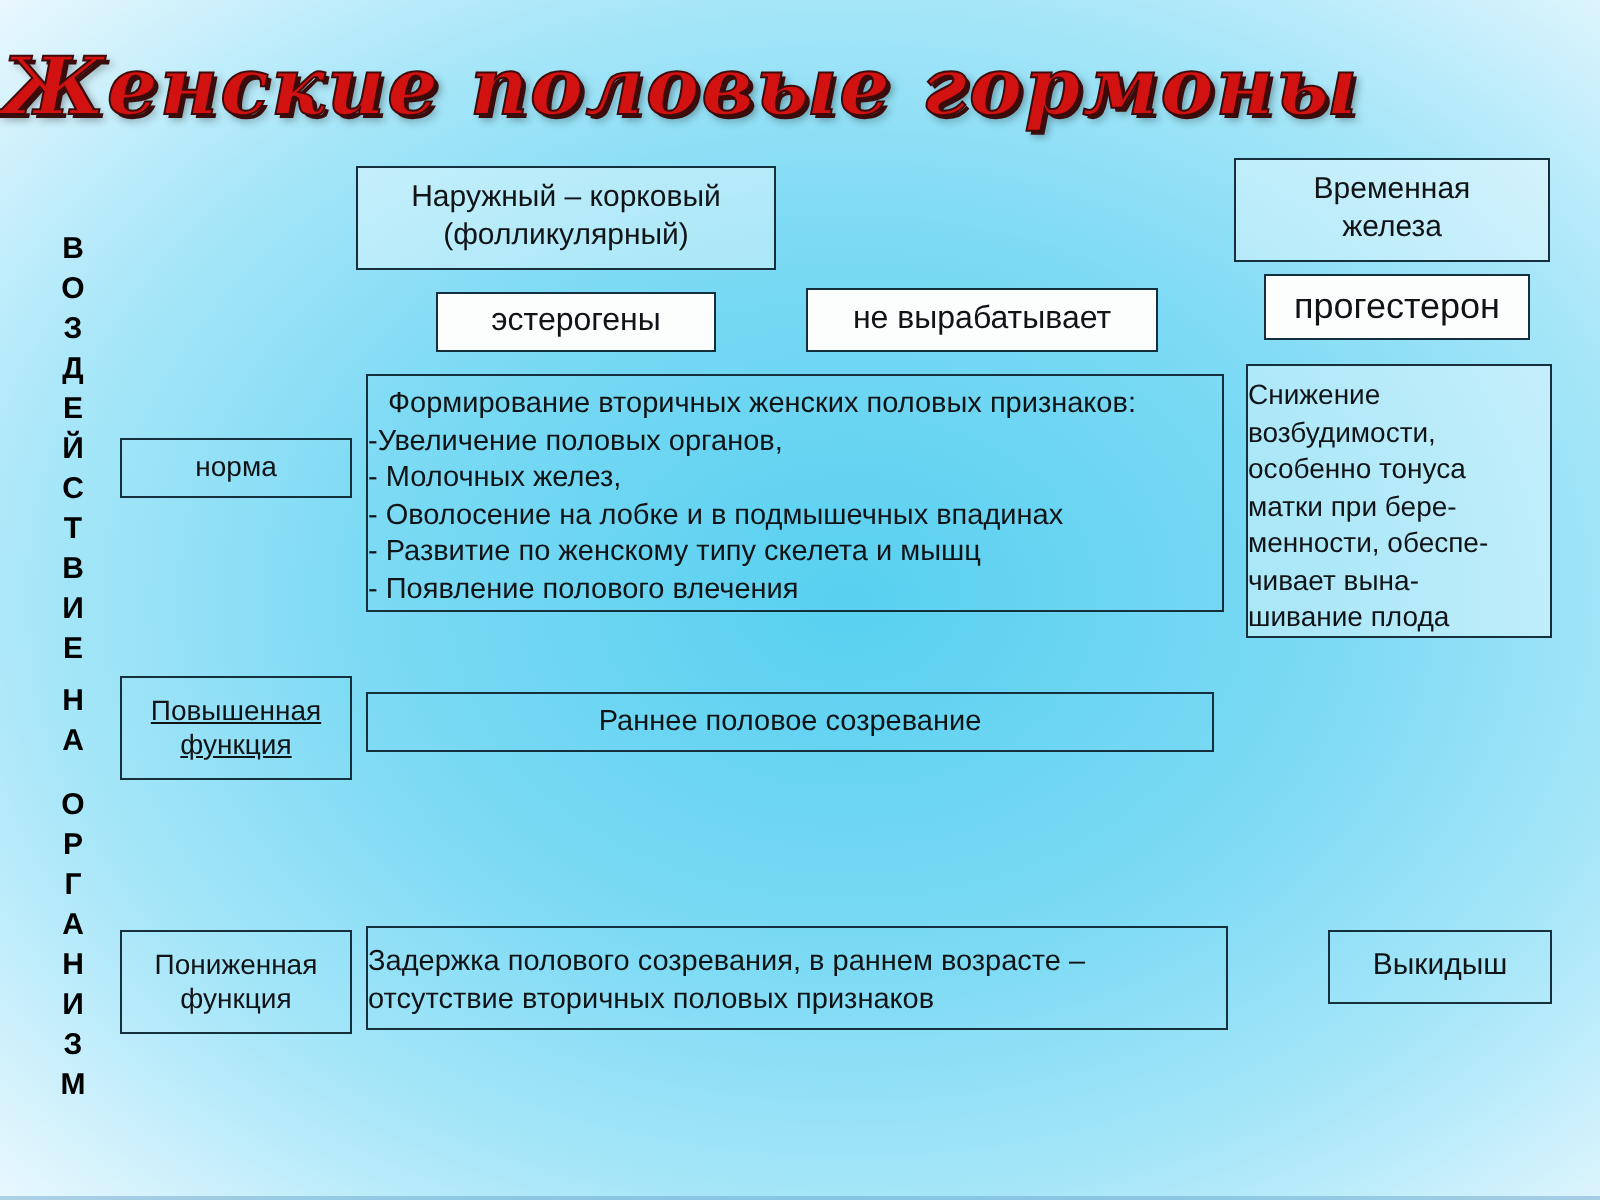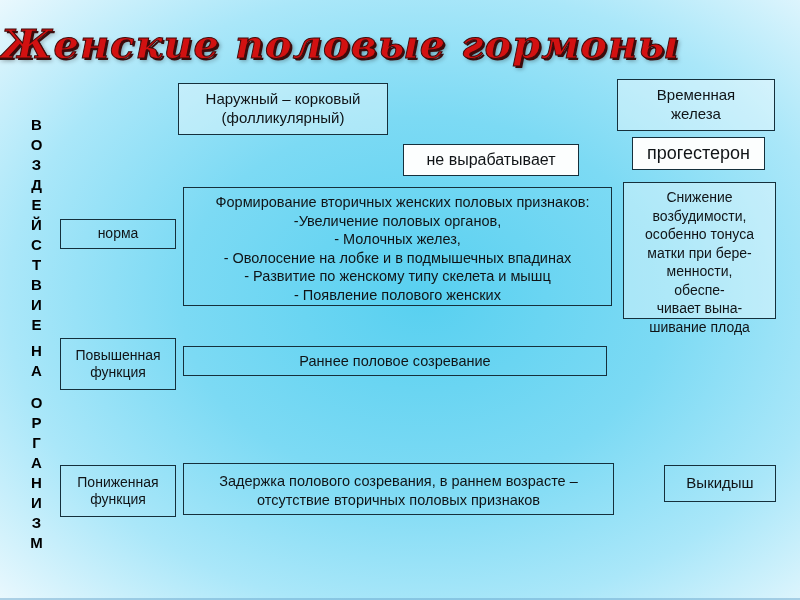--- a/index.html
+++ b/index.html
@@ -33,21 +33,21 @@
     position:absolute; box-sizing:border-box;
     border:1.6px solid #15303c;
     font-size:15px; line-height:1.25;
   }
   .center {
     display:flex; align-items:center; justify-content:center;
     text-align:center;
   }
   .glass { background:rgba(255,255,255,0.38); }
   .white { background:#fcfefe; }
-  .lines { padding:5px 20px;text-align:center; }
+  .lines { padding:5px 0; }
   .lines > div { line-height:18.5px; }
   .bottom-edge {
     position:absolute; left:0; right:0; bottom:0; height:2px;
     background:rgba(100,160,200,0.45);
   }
 </style>
 </head>
 <body>
 
 <div id="slide">
@@ -58,51 +58,54 @@
   <div class="vword" style="top:342px;">НА</div>
   <div class="vword" style="top:394px;">ОРГАНИЗМ</div>
 
   <div class="box glass center" style="left:178px; top:83px; width:210px; height:52px;">
     <span style="max-width:190px;">Наружный – корковый (фолликулярный)</span>
   </div>
   <div class="box glass center" style="left:617px; top:79px; width:158px; height:52px;">
     <span style="max-width:100px;">Временная железа</span>
   </div>
 
+  <div class="box white center" style="left:218px; top:146px; width:140px; height:30px; font-size:16px;">
+    <span>эстерогены</span>
+  </div>
   <div class="box white center" style="left:403px; top:144px; width:176px; height:32px; font-size:16px;text-align:center;">
     <span>не вырабатывает</span>
   </div>
   <div class="box white center" style="left:632px; top:137px; width:133px; height:33px; font-size:18px;">
     <span>прогестерон</span>
   </div>
 
   <div class="box center" style="left:60px; top:219px; width:116px; height:30px; font-size:14px;">
     <span>норма</span>
   </div>
 
   <div class="box lines" style="left:183px; top:187px; width:429px; height:119px; font-size:14.5px;">
     <div style="text-indent:10px;">Формирование вторичных женских половых признаков:</div>
     <div>-Увеличение половых органов,</div>
     <div>- Молочных желез,</div>
     <div>- Оволосение на лобке и в подмышечных впадинах</div>
     <div>- Развитие по женскому типу скелета и мышц</div>
-    <div>- Появление полового женских</div>
+    <div>- Появление полового влечения</div>
   </div>
 
   <div class="box glass lines" style="left:623px; top:182px; width:153px; height:137px; font-size:14px;">
     <div>Снижение</div>
     <div>возбудимости,</div>
     <div>особенно тонуса</div>
     <div>матки при бере-</div>
     <div>менности, обеспе-</div>
     <div>чивает вына-</div>
     <div>шивание плода</div>
   </div>
 
-  <div class="box center" style="left:60px; top:338px; width:116px; height:52px; font-size:14px;">
+  <div class="box center" style="left:60px; top:338px; width:116px; height:52px; font-size:14px;text-decoration:underline;">
     <span style="max-width:95px;">Повышенная функция</span>
   </div>
   <div class="box center" style="left:183px; top:346px; width:424px; height:30px; font-size:14.5px;">
     <span>Раннее половое созревание</span>
   </div>
 
   <div class="box center" style="left:60px; top:465px; width:116px; height:52px; font-size:14px;">
     <span style="max-width:95px;">Пониженная функция</span>
   </div>
   <div class="box lines" style="left:183px; top:463px; width:431px; height:52px; font-size:14.5px; padding-top:8px;">

